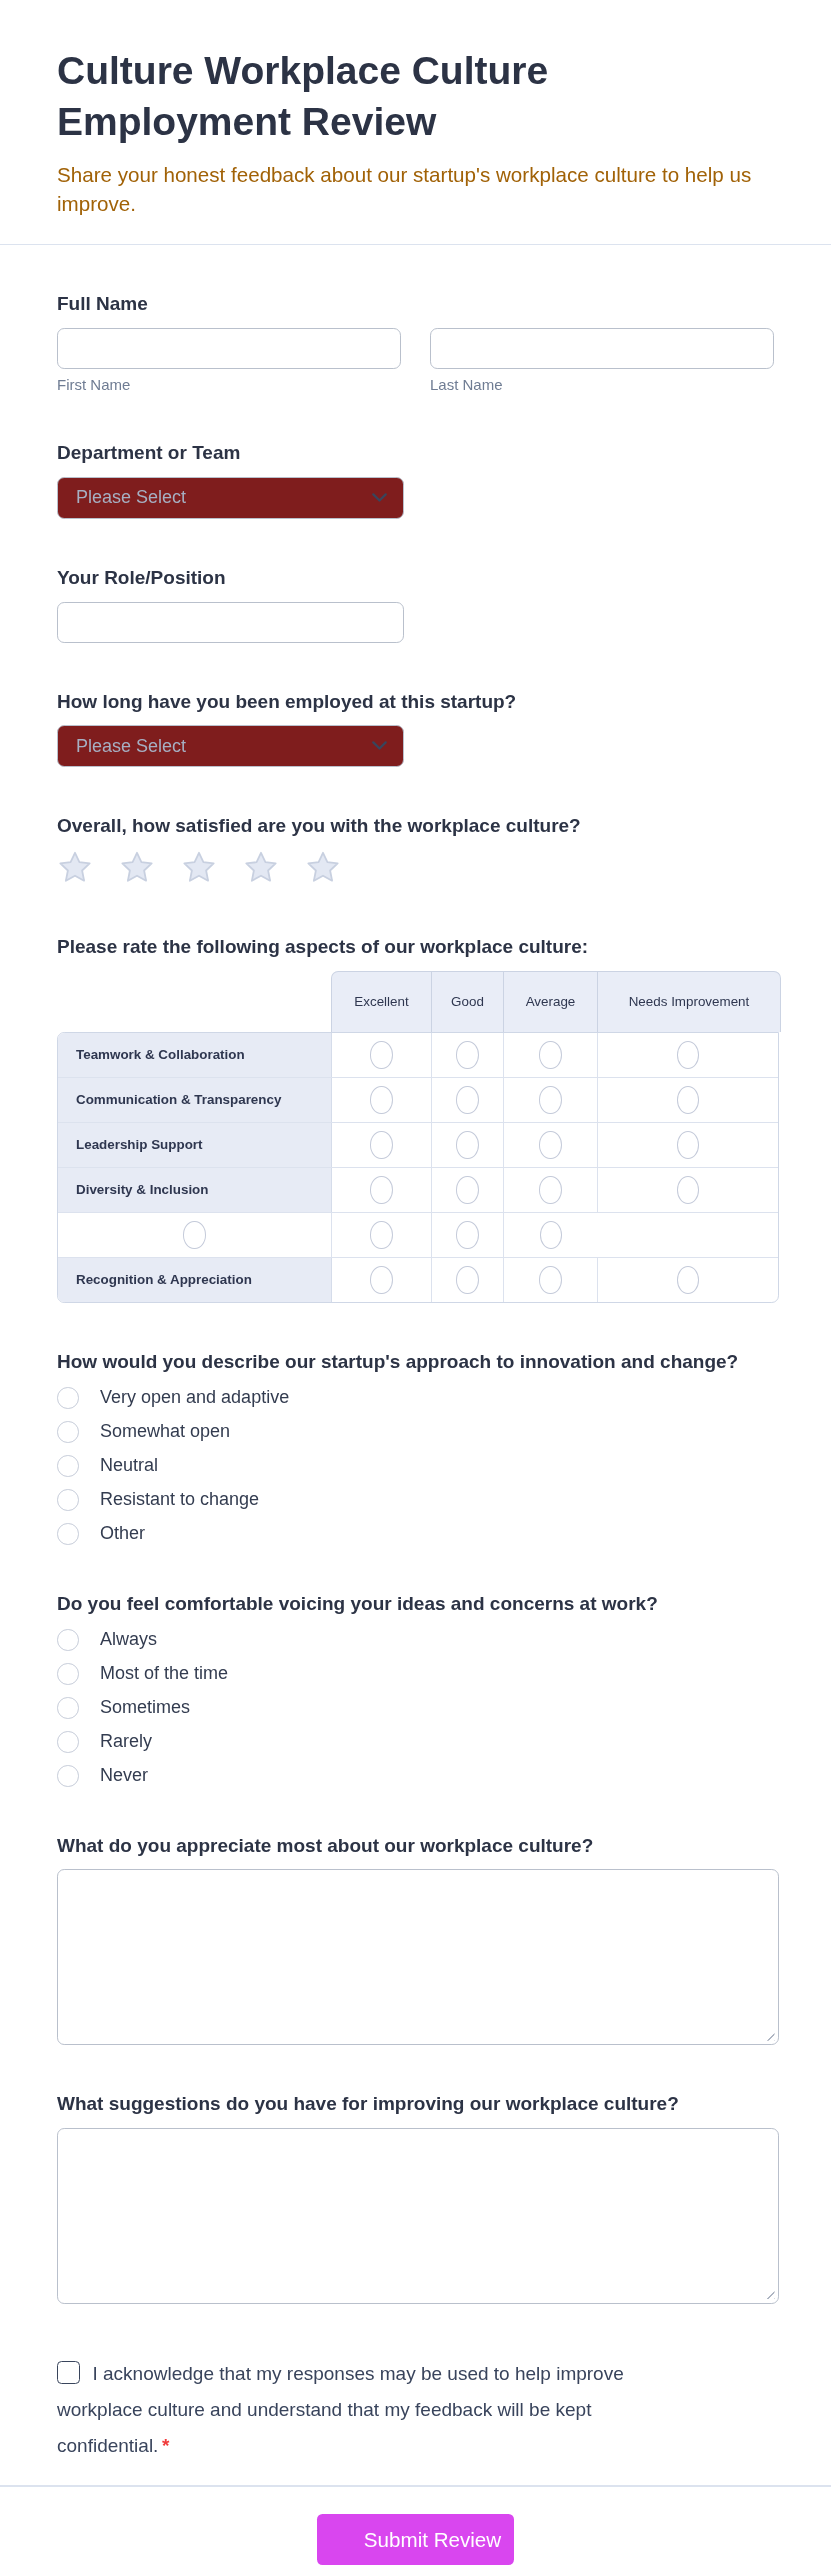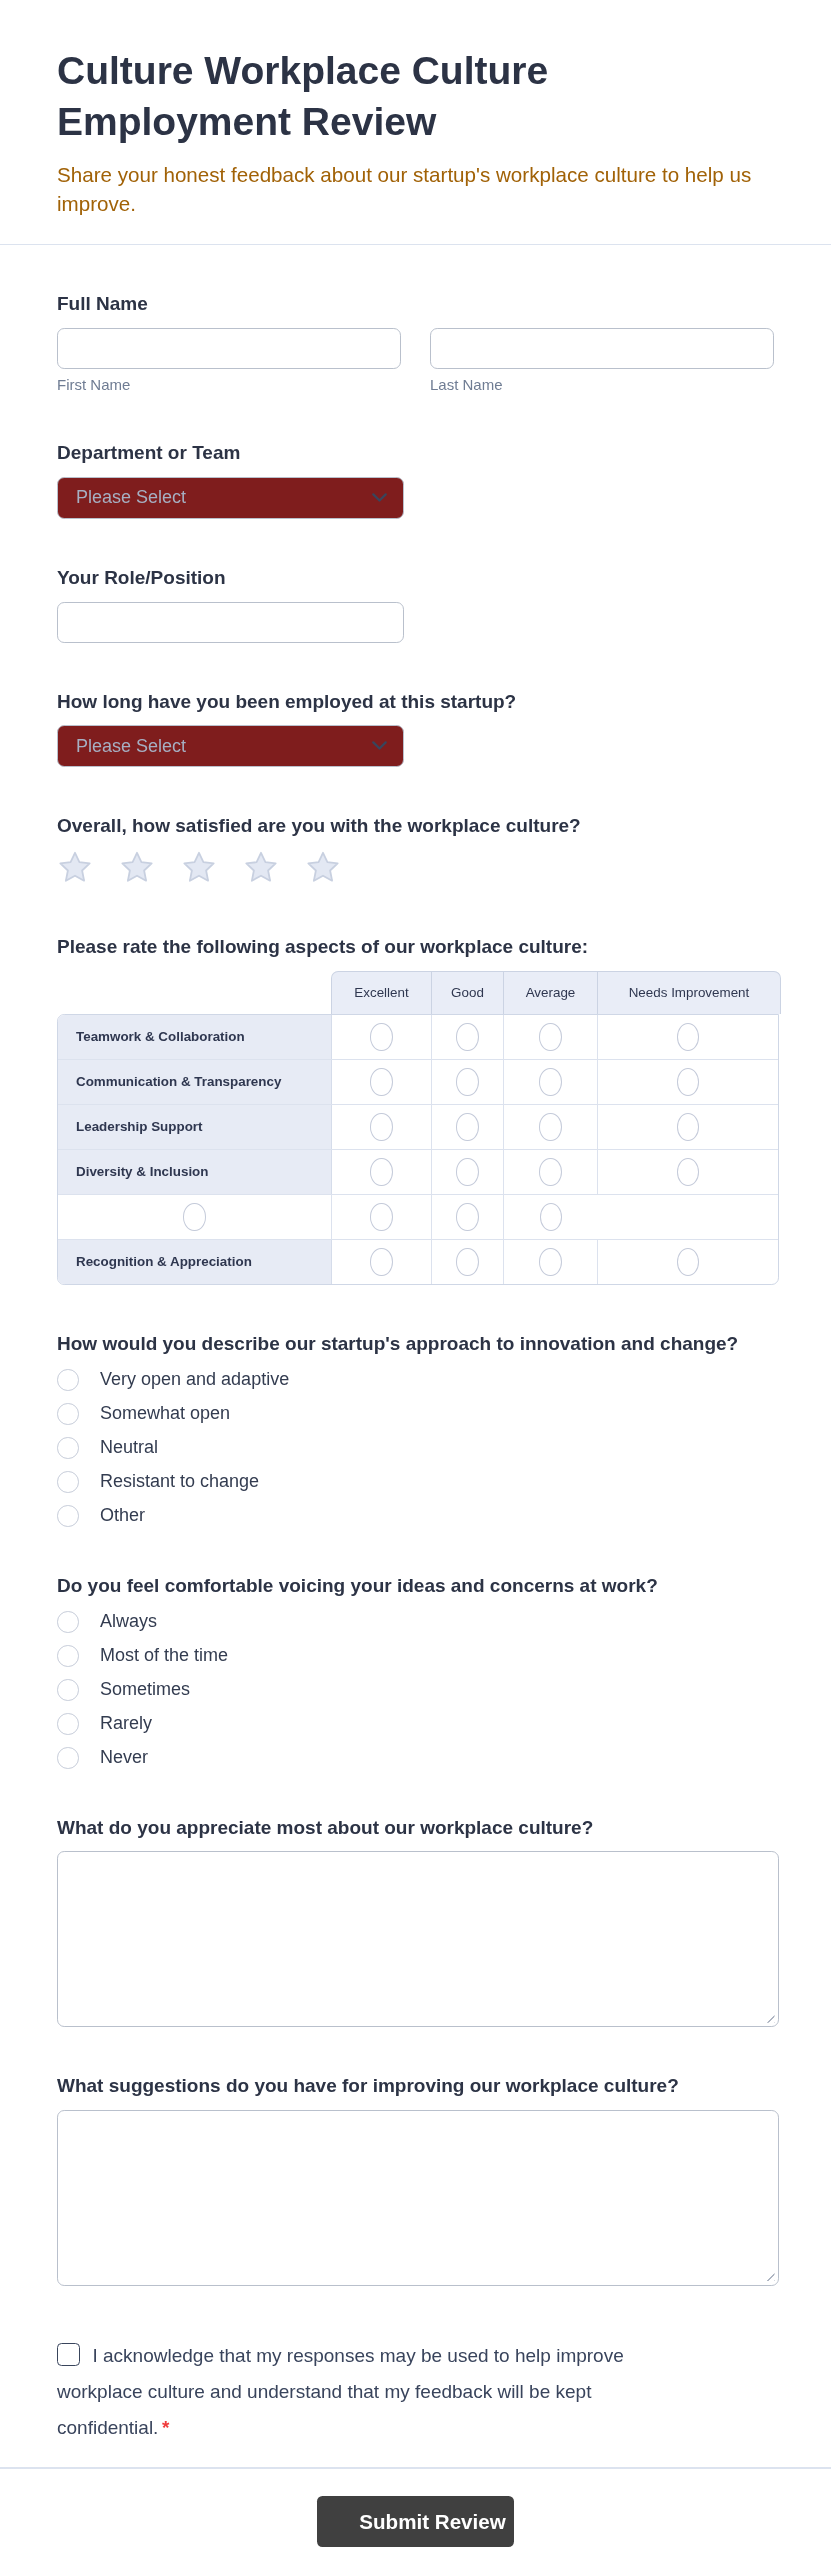--- a/index.html
+++ b/index.html
@@ -82,21 +82,21 @@
   .stars { display: flex; gap: 26px; margin-top: 7.2px; }
   .star-svg { display: block; }
   
   .rate-table { margin-top: 0; width: 722px; }
   .thead {
     margin-left: 274px;
     display: grid;
     grid-template-columns: 101px 72px 94px 183px;
   }
   .th {
-    height: 43px;
+    height: 61px;
     background: #E9EDF7;
     border-top: 0.9px solid #CBD3E3;
     border-right: 0.9px solid #CBD3E3;
     display: flex;
     align-items: center;
     justify-content: center;
     font-size: 13.4px;
     color: #2F3750;
   }
   .th:first-of-type { border-left: 0.9px solid #CBD3E3; border-top-left-radius: 7.2px; }
@@ -198,27 +198,27 @@
     cursor: pointer;
   }
   .required-marker { color: #F03C3C; font-weight: 700; margin-left: 3.6px; }
   .footer-divider { margin-top: 21.5px; }
   .footer { padding: 27px 0 36px; }
   .submit-btn {
     display: block;
     margin: 0 auto;
     width: 197px;
     height: 51px;
-    background: #404040;
+    background: #d946ef;
     color: #ffffff;
     border: none;
     border-radius: 5.4px;
     font-family: inherit;
     font-size: 20.6px;
-    font-weight: 700;
+    font-weight: 400;
     cursor: pointer;
     padding-left: 34px;
   }
 </style>
 </head>
 <body>
 
 <div class="page">
 
   <header class="header">

